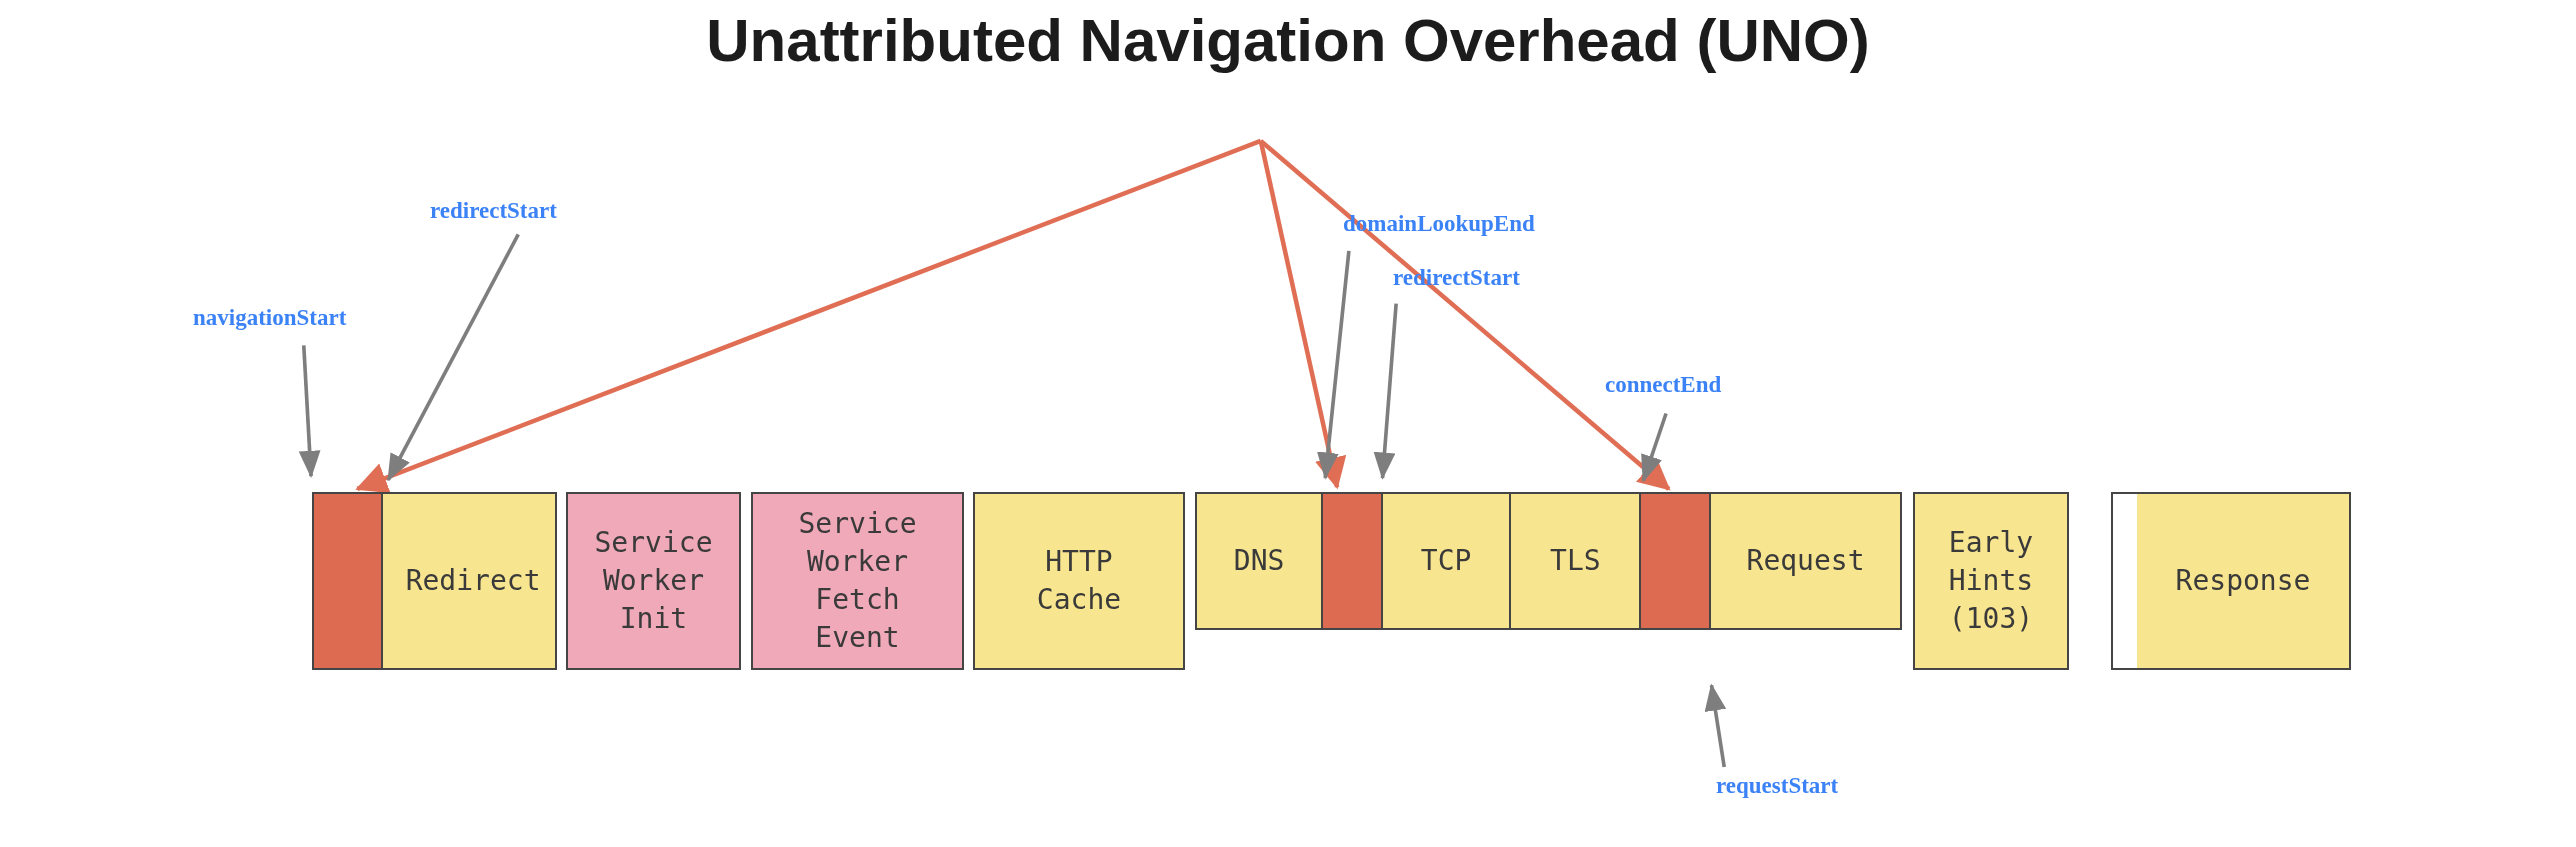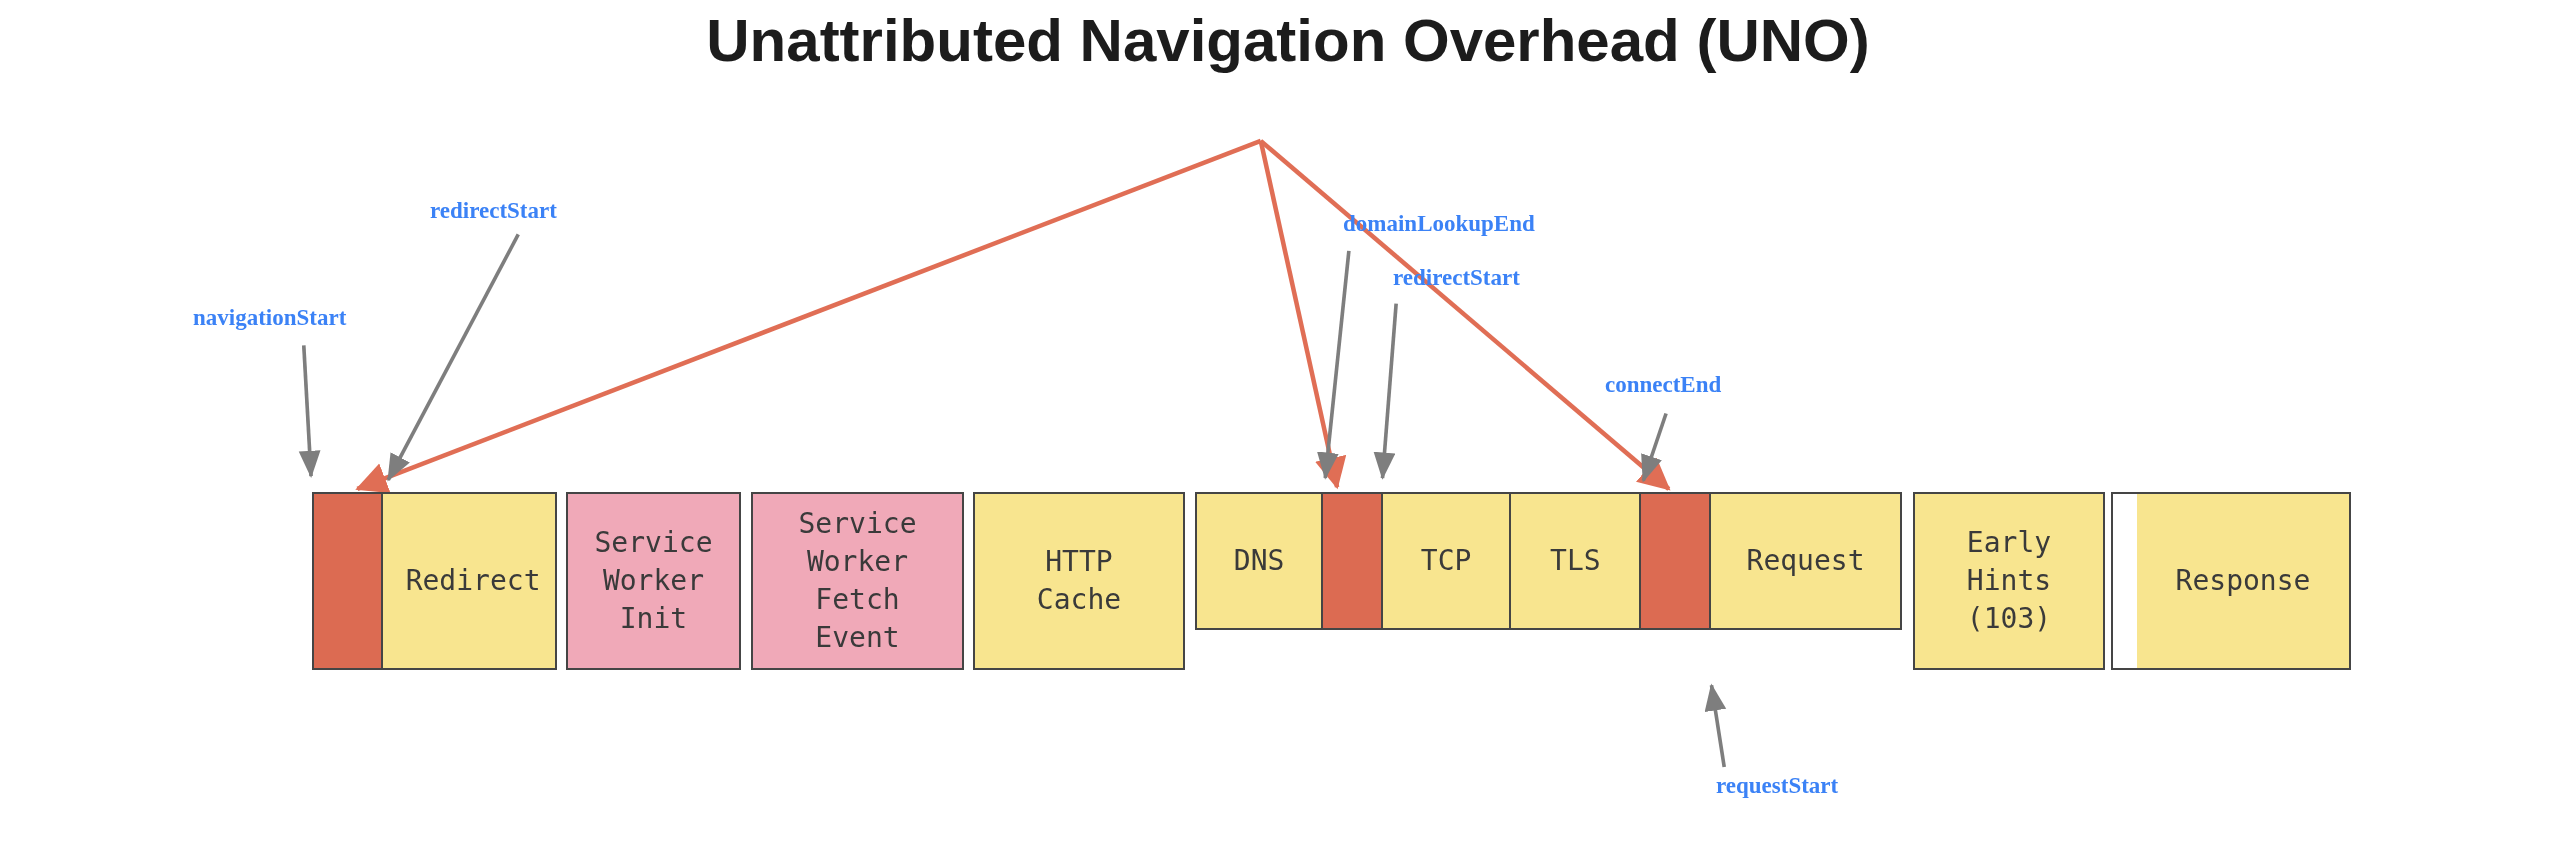--- a/index.html
+++ b/index.html
@@ -129,21 +129,21 @@
           <span class="seg-label">TCP</span>
         </div>
         <div class="segment phase" style="flex: 1 1 131px;">
           <span class="seg-label">TLS</span>
         </div>
         <div class="segment uno" style="flex: 1 1 70px;"></div>
         <div class="segment phase" style="flex: 1 1 192px;">
           <span class="seg-label">Request</span>
         </div>
       </div>
-      <div class="group-box" style="left: 1913px; top: 492px; width: 192px; height: 178px;">
+      <div class="group-box" style="left: 1913px; top: 492px; width: 156px; height: 178px;">
         <div class="segment phase" style="flex: 1 1 192px;">
           <span class="seg-label">Early
 Hints
 (103)</span>
         </div>
       </div>
       <div class="group-box" style="left: 2111px; top: 492px; width: 240px; height: 178px; padding-left: 24px;">
         <div class="segment phase" style="flex: 1 1 240px;">
           <span class="seg-label">Response</span>
         </div>

